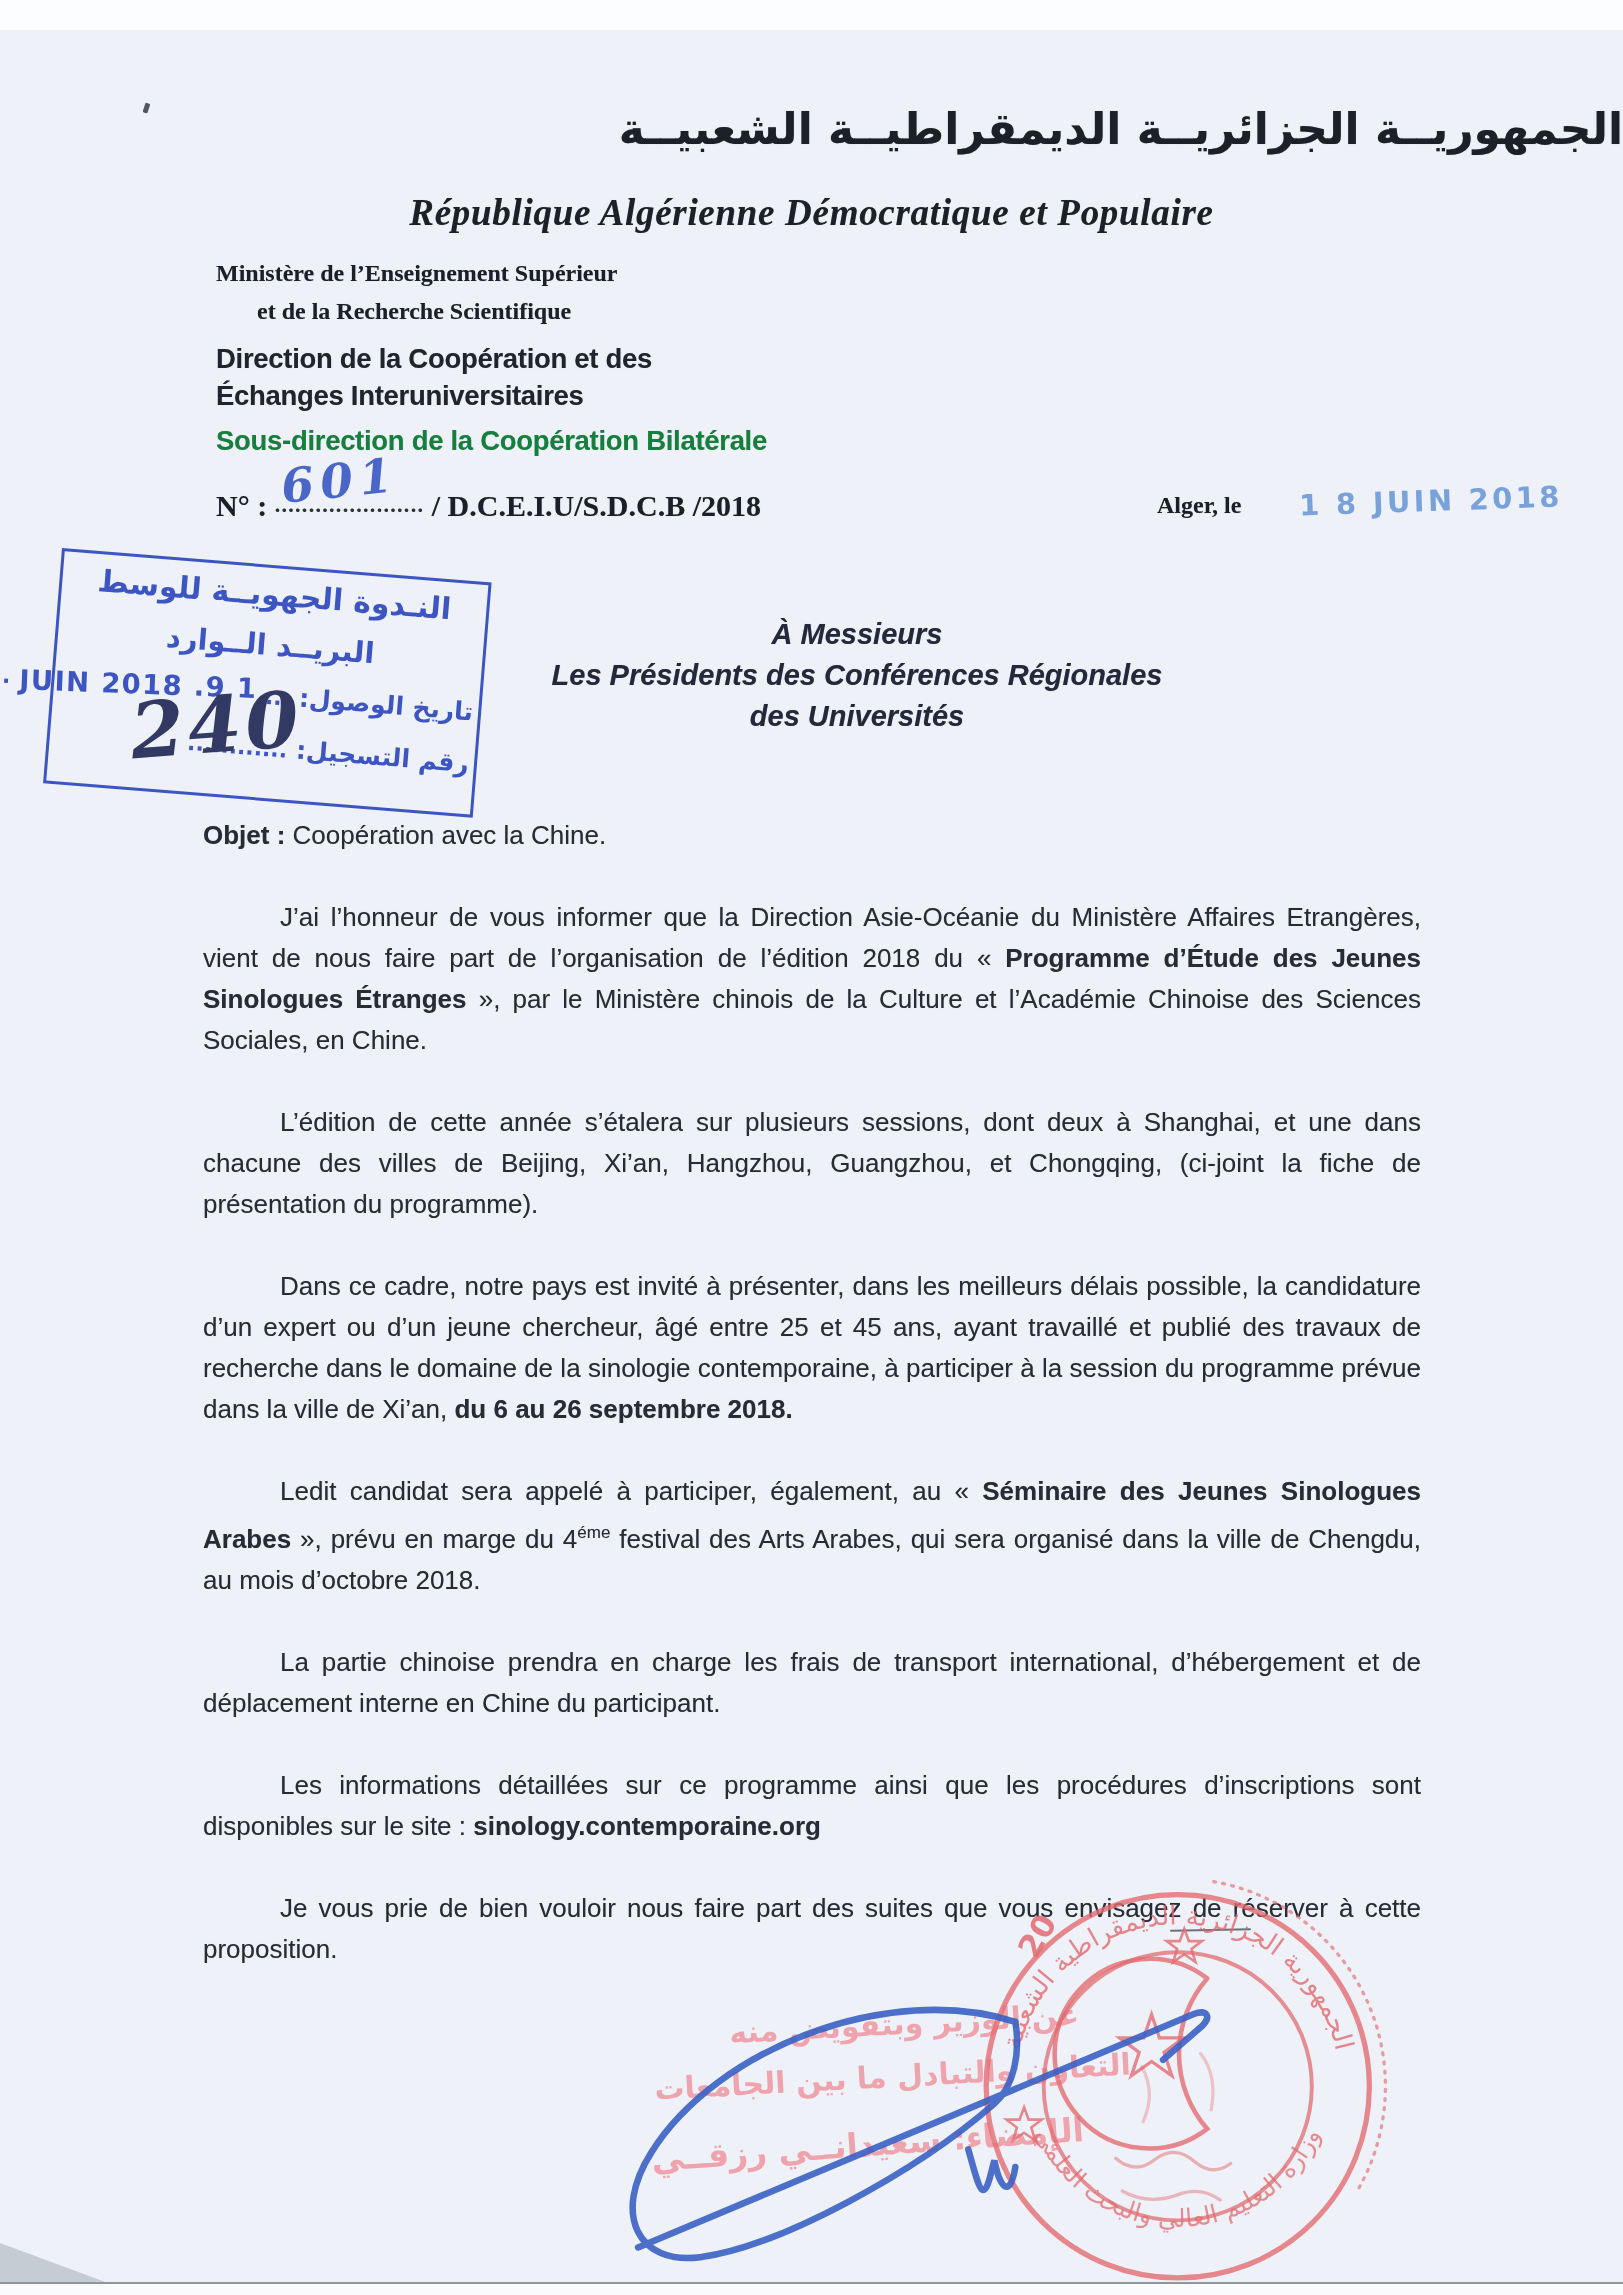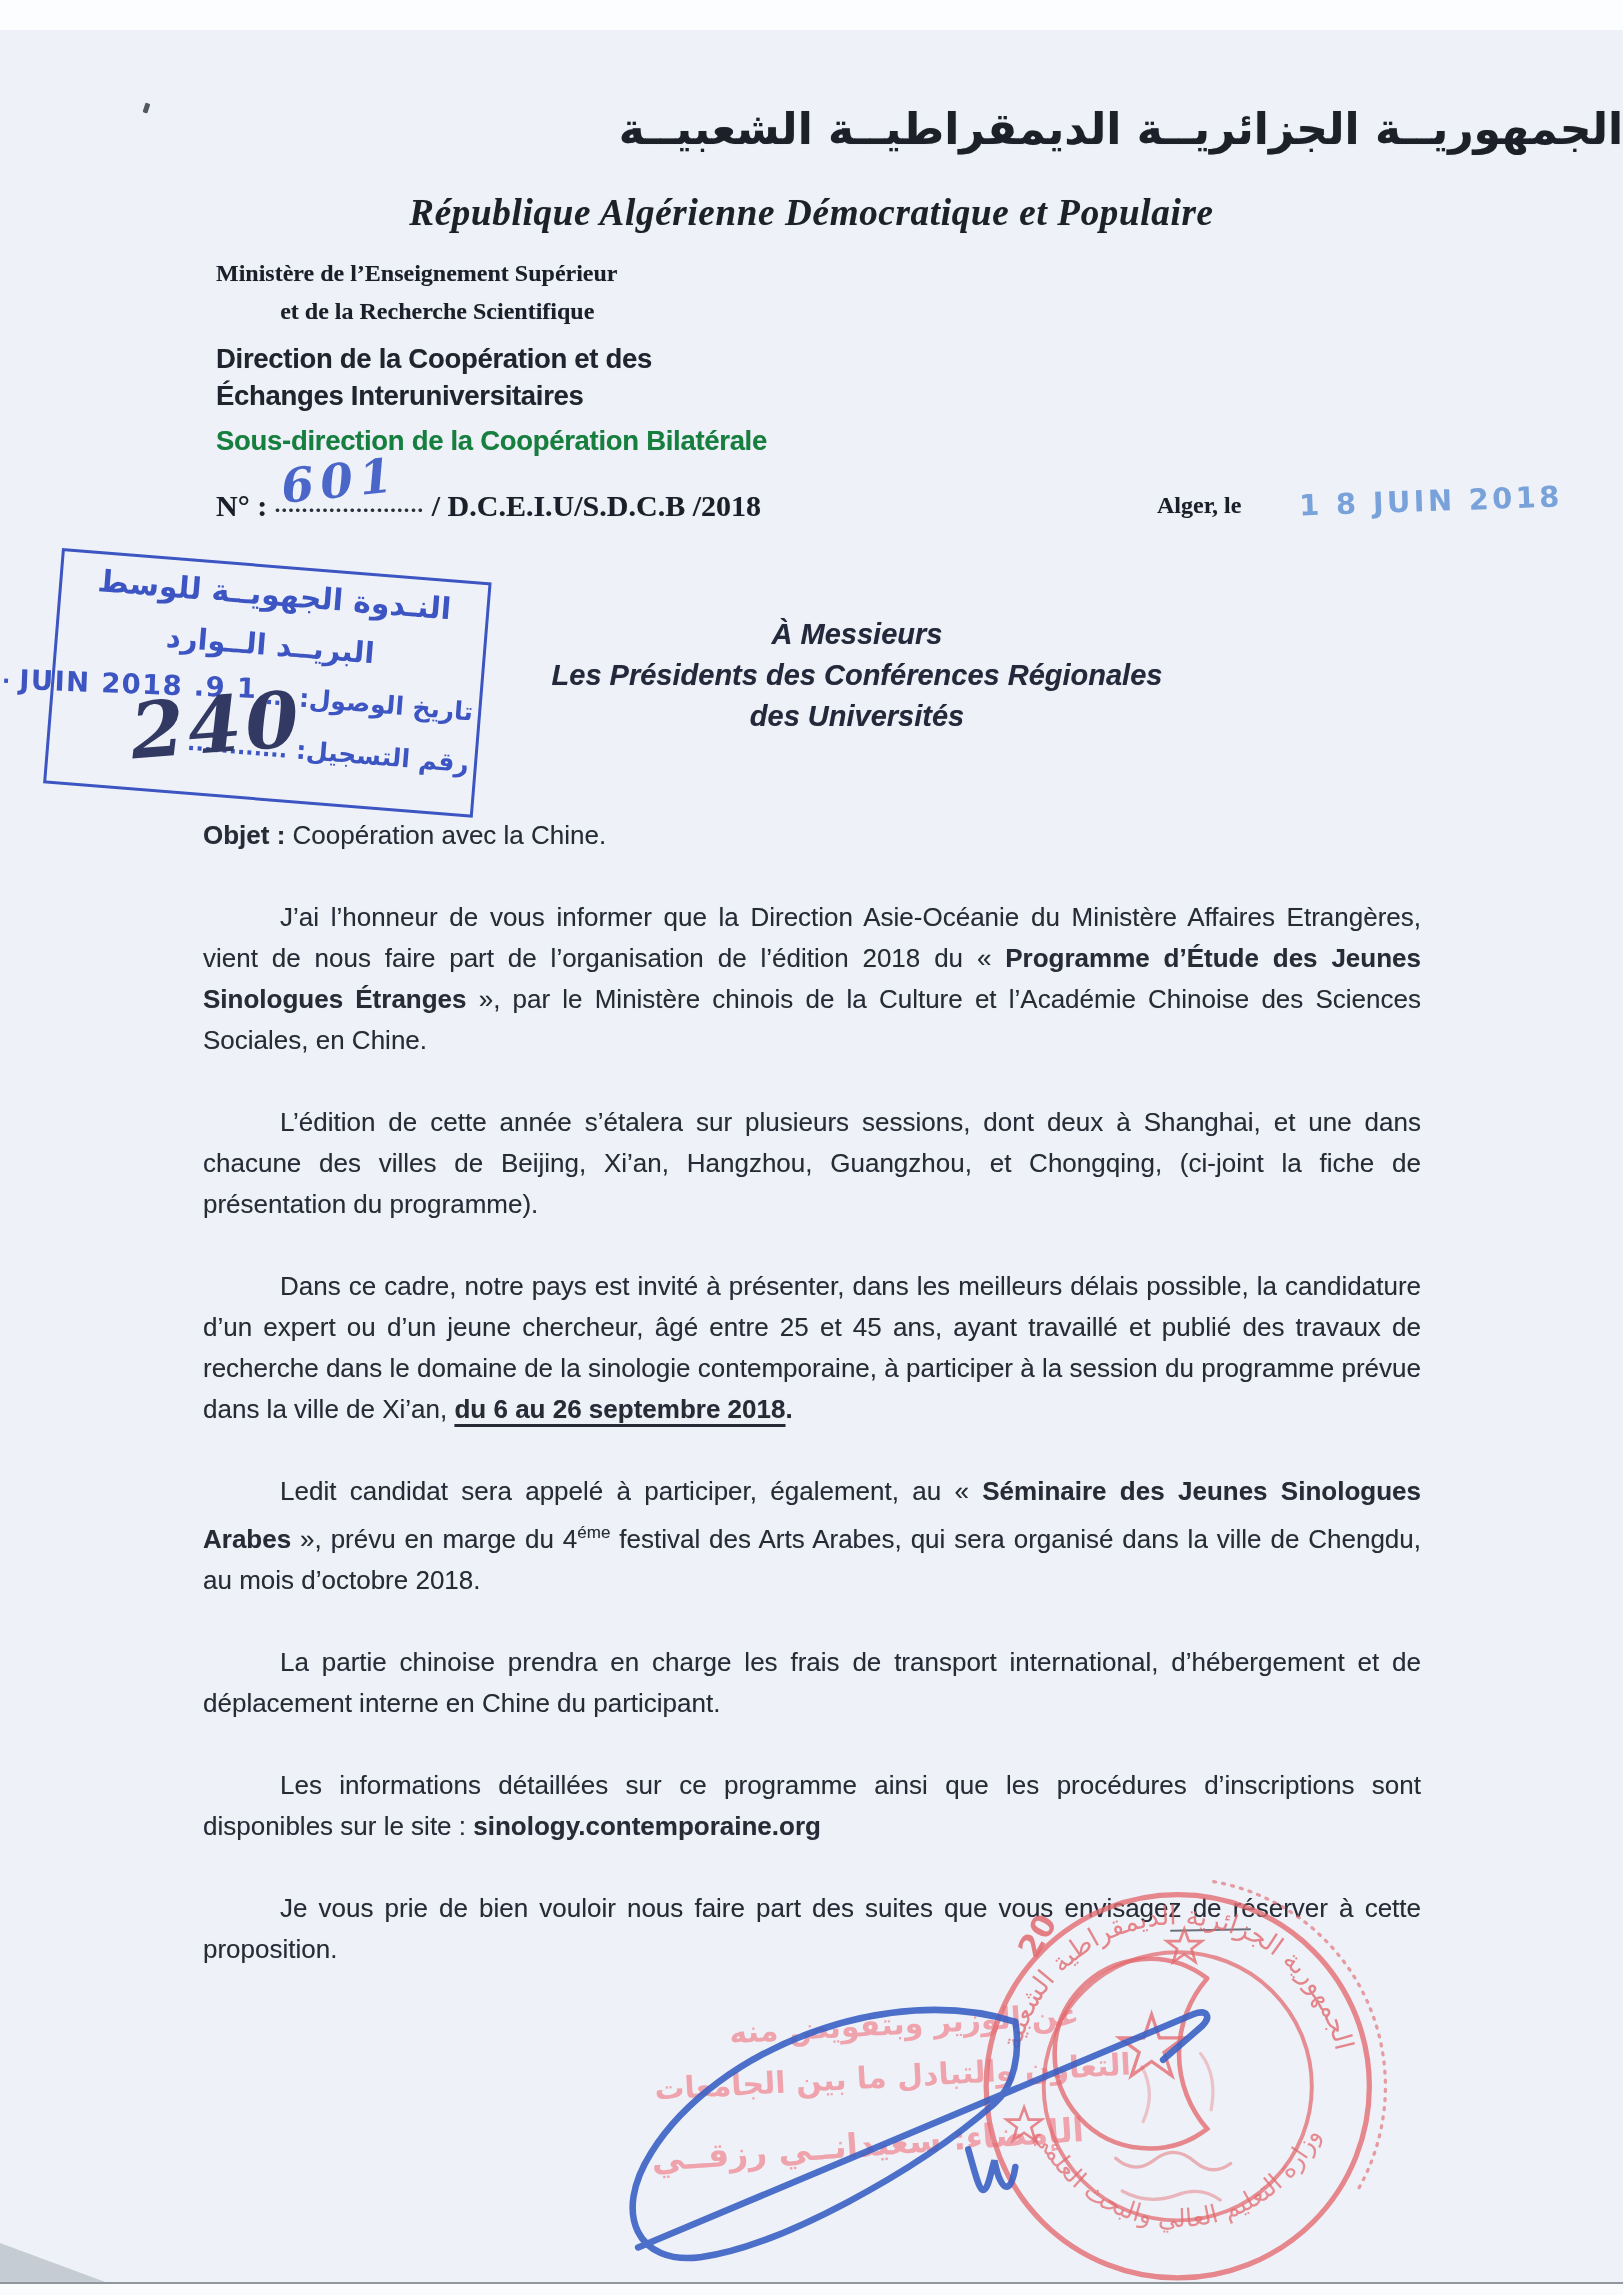--- a/index.html
+++ b/index.html
@@ -20,21 +20,21 @@
   
   .title-ar{left:0;top:103px;width:1623px;text-align:right;direction:rtl;
             font-family:"DejaVu Sans",sans-serif;font-weight:bold;font-size:44px;
             color:#1c2029;letter-spacing:0.7px;text-shadow:0 0 0.7px rgba(30,35,50,.45);}
   .title-fr{left:0;top:191px;width:1623px;text-align:center;
             font-family:"Liberation Serif",serif;font-style:italic;font-weight:bold;
             font-size:37px;color:#1c2029;letter-spacing:0.7px;
             text-shadow:0 0 0.7px rgba(30,35,50,.4);}
   .ministry{left:216px;top:254px;font-family:"Liberation Serif",serif;font-weight:bold;
             font-size:24px;color:#1b1f29;line-height:38px;text-shadow:0 0 0.7px rgba(30,35,50,.35);}
-  .ministry .l2{margin-left:41px;text-align:center;}
+  .ministry .l2{margin-left:41px;}
   .direction{left:216px;top:340px;font-weight:bold;font-size:27.5px;color:#20242e;
              line-height:37px;letter-spacing:-0.3px;text-shadow:0 0 0.7px rgba(30,35,50,.3);}
   .direction .l2{}
   .subdirection{left:216px;top:425px;font-weight:bold;font-size:27.5px;color:#15803d;
                 letter-spacing:-0.3px;text-shadow:0 0 0.7px rgba(30,35,50,.3);}
 
   
   .ref-row{left:216px;top:489px;font-family:"Liberation Serif",serif;font-weight:bold;
            font-size:30px;color:#1b1f29;white-space:nowrap;text-shadow:0 0 0.7px rgba(30,35,50,.35);}
   .leader-dots{font-size:22px;letter-spacing:1.3px;vertical-align:3.9px;color:#2a2f3a;}
@@ -69,21 +69,21 @@
   
   .recipient{left:340px;top:614px;width:1034px;text-align:center;font-weight:bold;
              font-style:italic;font-size:29px;line-height:41px;color:#23293a;
              text-shadow:0 0 0.7px rgba(30,35,50,.35);}
   .letter-body{left:203px;top:815px;width:1218px;font-size:26px;line-height:41px;
                color:#262b36;text-align:justify;text-shadow:0 0 0.7px rgba(30,35,50,.3);}
   .letter-body p{margin:41px 0 0 0;text-indent:77px;}
   .letter-body p.first{margin-top:0;text-indent:0;}
   .subject-label{font-weight:bold;}
   .bold{font-weight:bold;}
-  .bold-underline{font-weight:bold;text-decoration:underline;
+  .bold-underline{font-weight:bold;
                   text-decoration-thickness:2.6px;text-underline-offset:5.9px;margin-top:40px;}
   sup{font-size:17px;}
 
   
   .pink-ar{direction:rtl;font-family:"DejaVu Sans",sans-serif;font-weight:bold;
            color:#ef96a0;opacity:.85;white-space:nowrap;}
   .pink-l1{left:729px;top:2006px;font-size:30px;transform:rotate(-3deg);}
   .pink-l2{left:654px;top:2059px;font-size:30px;transform:rotate(-3deg);}
   .pink-l3{left:651px;top:2125px;font-size:33px;transform:rotate(-4deg);letter-spacing:2.6px;}
 

